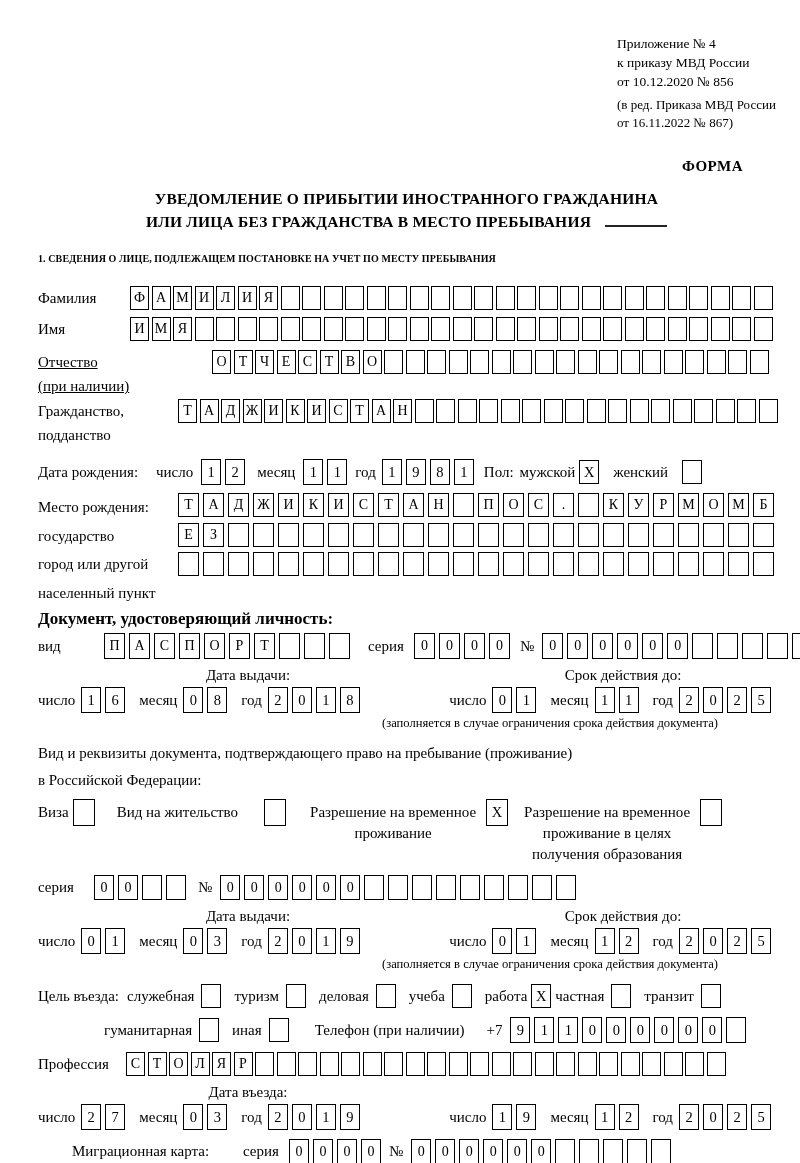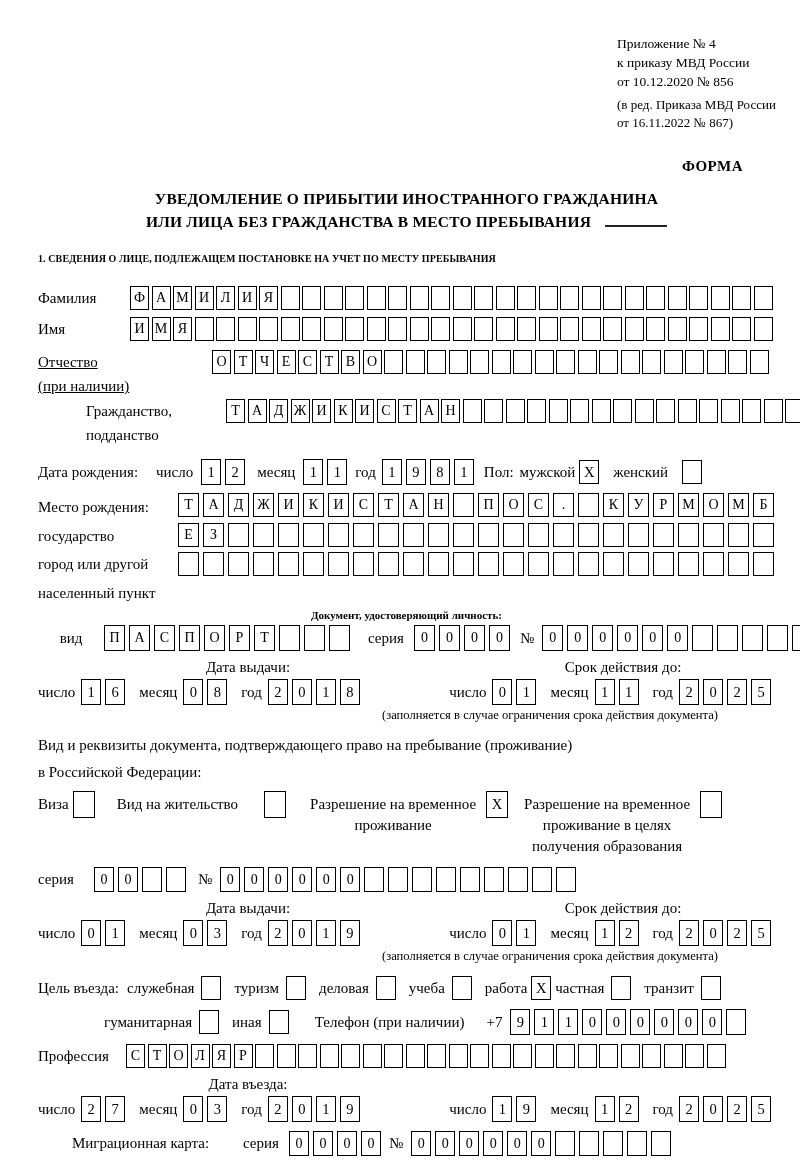--- a/index.html
+++ b/index.html
@@ -54,21 +54,21 @@
   .dgroup .dl2 { margin:0 6px 0 10px; }
   .note-right { font-size:12.6px; margin:3px 0 0 344px; } .mt10 { margin-top:10px; }
   .mt14 { margin-top:14px; }
 
   
   .bp { display:flex; align-items:flex-start; margin-top:8px; }
   .bp-labels { width:140px; flex:none; line-height:28.5px; font-size:15px; }
   .bp-cells .frow { margin-top:0; margin-bottom:5.5px; }
 
   
-  .center-bold { text-align:center; font-weight:bold; font-size:11px; margin-top:8px; }
+  .center-bold { font-weight:bold; font-size:17px; margin-top:8px; }
 
   
   .permits { display:flex; align-items:flex-start; margin-top:10px; }
   .permits .pl { line-height:27px; }
   .pcenter { text-align:center; line-height:21px; padding-top:3px; }
   .permits .chk { margin-left:10px; margin-top:0; }
 
   
   .purpose-row { display:flex; align-items:center; margin-top:12px; }
   .purpose-row .chk-sm { margin-left:7px; }
@@ -197,21 +197,21 @@
         <span class="cell"></span>
         <span class="cell"></span>
         <span class="cell"></span>
         <span class="cell"></span>
         <span class="cell"></span>
         <span class="cell"></span>
         <span class="cell"></span>
       </span>
   </div>
 
-  <div class="frow-top" style="margin-top:1px;margin-left:48px;">
+  <div class="frow-top" style="margin-top:1px;">
     <span class="lbl" style="width:140px; line-height:24px;">
       <span>Гражданство,</span><br>
       <span>подданство</span>
     </span>
     <span class="cells">
         <span class="cell">Т</span>
         <span class="cell">А</span>
         <span class="cell">Д</span>
         <span class="cell">Ж</span>
         <span class="cell">И</span>
@@ -357,21 +357,21 @@
             <span class="cell"></span>
             <span class="cell"></span>
             <span class="cell"></span>
           </span>
         </div>
     </div>
   </div>
 
   <div class="center-bold" style="margin-top:2px;">Документ, удостоверяющий личность:</div>
 
-  <div class="frow cb" style="margin-top:4px;text-align:center;">
+  <div class="frow cb" style="margin-top:4px;">
     <span class="lbl" style="width:66px;">вид</span>
     <span class="cells">
         <span class="cell">П</span>
         <span class="cell">А</span>
         <span class="cell">С</span>
         <span class="cell">П</span>
         <span class="cell">О</span>
         <span class="cell">Р</span>
         <span class="cell">Т</span>
         <span class="cell"></span>

